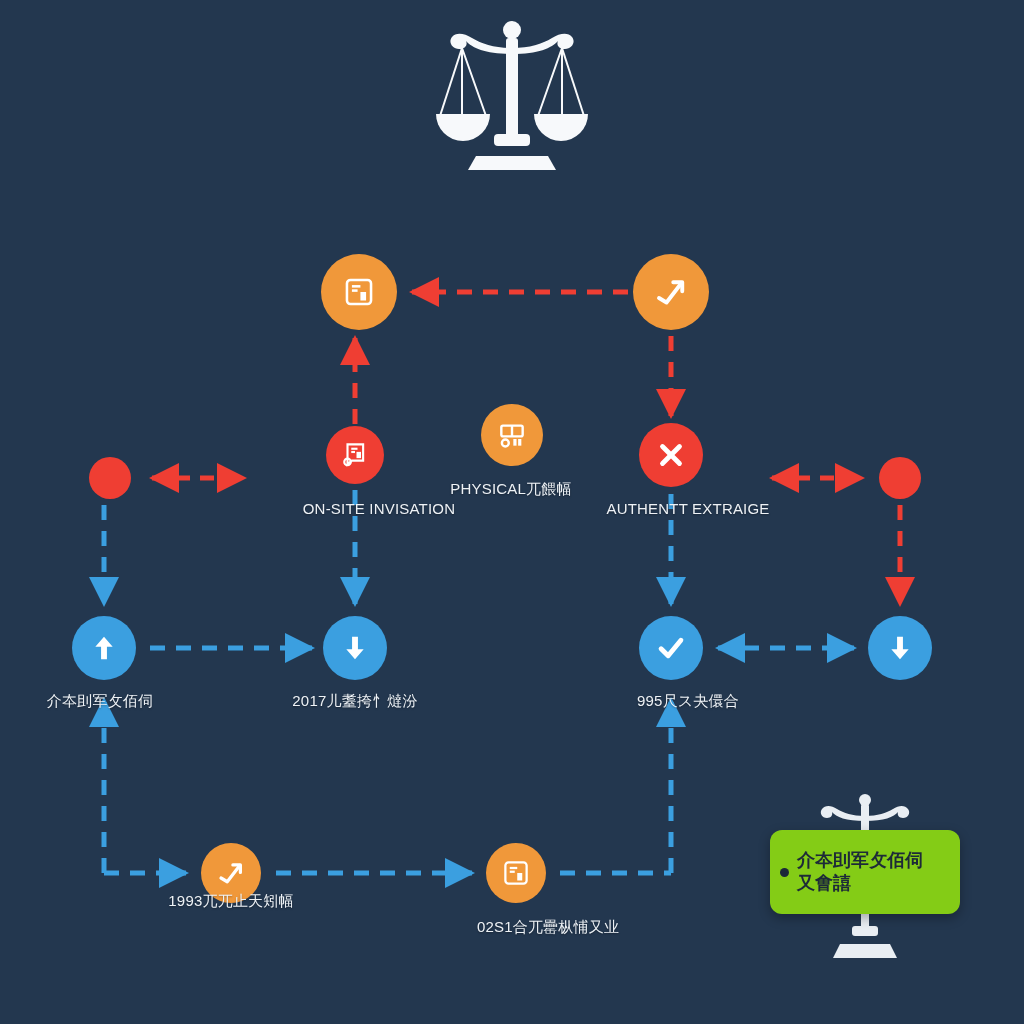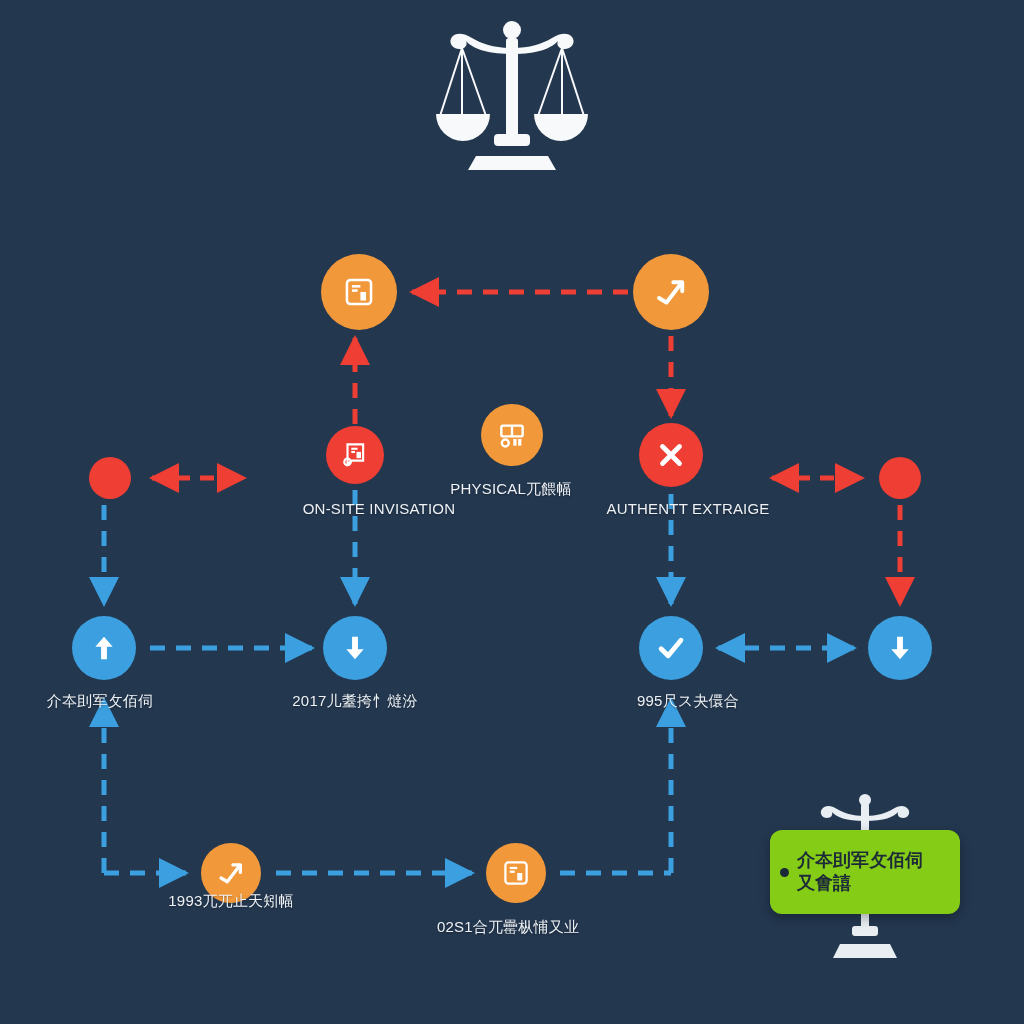--- a/index.html
+++ b/index.html
@@ -284,21 +284,21 @@
     </span>
   </div>
 
   <div class="label" style="left:349px;top:500px;margin-left:30px;">ON-SITE INVISATION</div>
   <div class="label" style="left:511px;top:480px;">PHYSICAL兀餵幅</div>
   <div class="label" style="left:688px;top:500px;">AUTHENTT EXTRAIGE</div>
   <div class="label" style="left:100px;top:692px;">介夲刞军攵佰伺</div>
   <div class="label" style="left:355px;top:692px;">2017儿耋挎忄燵汾</div>
   <div class="label" style="left:668px;top:692px;margin-left:20px;">995尺ス夬儇合</div>
   <div class="label" style="left:231px;top:892px;">1993兀兀止天矧幅</div>
-  <div class="label" style="left:508px;top:918px;">02S1合兀罍枞悑又业</div>
+  <div class="label" style="left:548px;top:918px;">02S1合兀罍枞悑又业</div>
 
   <div class="callout-scale">
     <svg viewBox="0 0 130 180" width="130" height="180">
       <g fill="#e9eef3">
         <circle cx="65" cy="10" r="6"></circle>
         <rect x="61" y="14" width="8" height="126" rx="2"></rect>
         <path d="M65 26 C 52 26, 44 23, 37 19 C 31 15, 25 15, 22 19 C 19 23, 22 28, 27 28
                  C 31 28, 33 25, 32 22 C 36 27, 46 31, 65 31 C 84 31, 94 27, 98 22
                  C 97 25, 99 28, 103 28 C 108 28, 111 23, 108 19 C 105 15, 99 15, 93 19
                  C 86 23, 78 26, 65 26 Z"></path>

